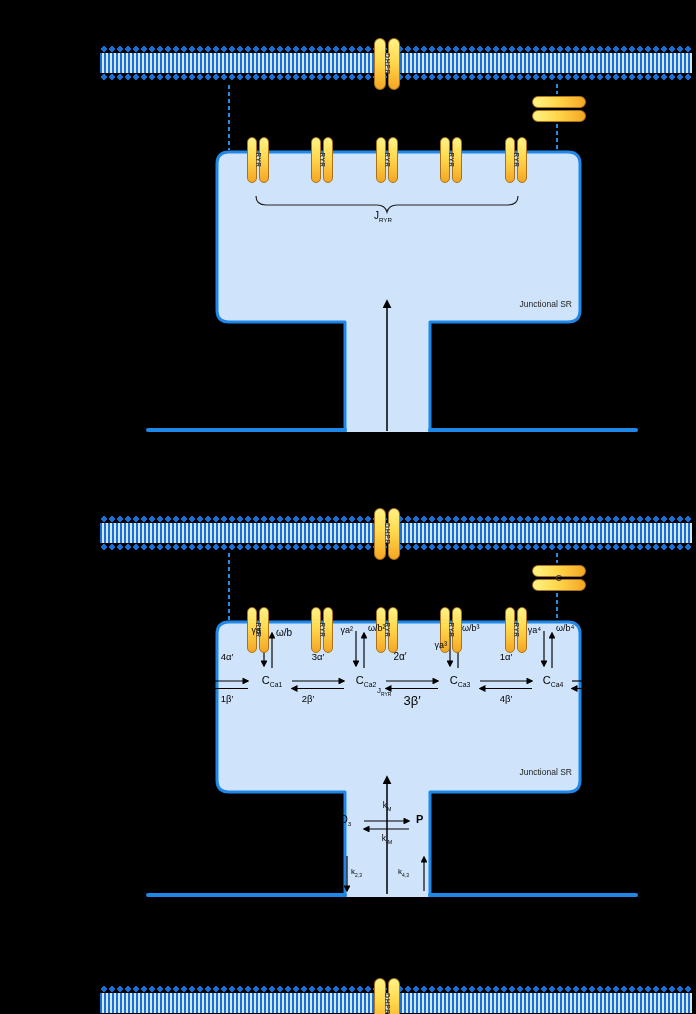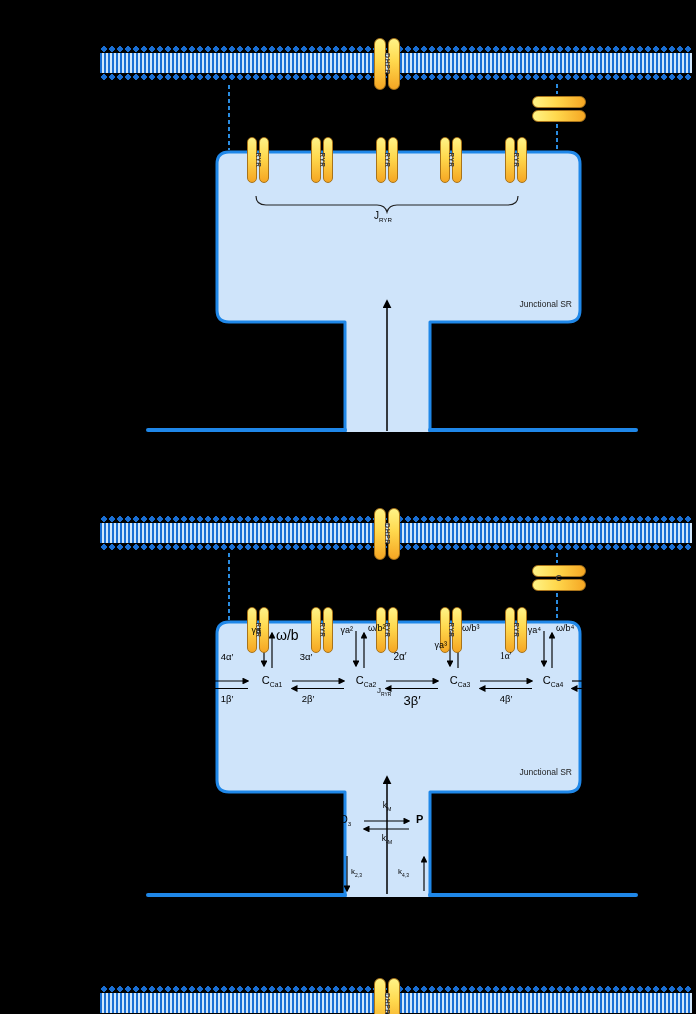--- a/index.html
+++ b/index.html
@@ -206,34 +206,34 @@
         <div class="lobe"></div>
         <div class="lobe"></div>
       </div>
     <span class="ch-label" style="font-size:6.5px">RYR</span>
   </div>
 
   <span class="lbl" style="left:227px;top:626px;width:34px;text-align:right;font-size:9px;">γa</span>
   <span class="lbl" style="left:319px;top:626px;width:34px;text-align:right;font-size:9px;">γa²</span>
   <span class="lbl" style="left:413px;top:626px;width:34px;text-align:right;font-size:9px;margin-top:15px;">γa³</span>
   <span class="lbl" style="left:507px;top:626px;width:34px;text-align:right;font-size:9px;">γa⁴</span>
-  <span class="lbl" style="left:276px;top:628px;font-size:14px;">ω/b</span>
+  <span class="lbl" style="left:276px;top:628px;font-size:10px;">ω/b</span>
   <span class="lbl" style="left:368px;top:624px;font-size:9px;text-align:center;">ω/b²</span>
   <span class="lbl" style="left:462px;top:624px;font-size:9px;">ω/b³</span>
   <span class="lbl" style="left:556px;top:624px;font-size:9px;">ω/b⁴</span>
 
   <span class="lbl ctr" style="left:250px;top:675px;width:44px;font-size:11px;">C<sub>Ca1</sub></span>
   <span class="lbl ctr" style="left:344px;top:675px;width:44px;font-size:11px;">C<sub>Ca2</sub></span>
   <span class="lbl ctr" style="left:438px;top:675px;width:44px;font-size:11px;">C<sub>Ca3</sub></span>
   <span class="lbl ctr" style="left:531px;top:675px;width:44px;font-size:11px;">C<sub>Ca4</sub></span>
 
   <span class="lbl ctr" style="left:210px;top:652px;width:34px;font-size:9.5px;">4α′</span>
-  <span class="lbl ctr" style="left:289px;top:652px;width:34px;font-size:9.5px;">3α′</span>
+  <span class="lbl ctr" style="left:301px;top:652px;width:34px;font-size:9.5px;">3α′</span>
   <span class="lbl ctr" style="left:383px;top:652px;width:34px;font-size:10px;">2α′</span>
-  <span class="lbl ctr" style="left:489px;top:652px;width:34px;font-size:9.5px;font-family:Liberation Serif, serif;">1α′</span>
+  <span class="lbl ctr" style="left:489px;top:652px;width:34px;font-size:9.5px;">1α′</span>
   <span class="lbl ctr" style="left:210px;top:694px;width:34px;font-size:9.5px;">1β′</span>
   <span class="lbl ctr" style="left:291px;top:694px;width:34px;font-size:9.5px;">2β′</span>
   <span class="lbl ctr" style="left:395px;top:694px;width:34px;font-size:13px;">3β′</span>
   <span class="lbl ctr" style="left:489px;top:694px;width:34px;font-size:9.5px;">4β′</span>
 
   <span class="lbl" style="left:377px;top:687px;font-size:8px;">J<sub>RYR</sub></span>
   <span class="lbl" style="left:500px;top:768px;width:72px;text-align:right;font-size:8.5px;color:#222;">Junctional SR</span>
 
   <span class="lbl ctr" style="left:372px;top:801px;width:30px;font-size:8.5px;">k<sub>M</sub></span>
   <span class="lbl" style="left:340px;top:815px;font-size:10px;">O<sub>3</sub></span>

